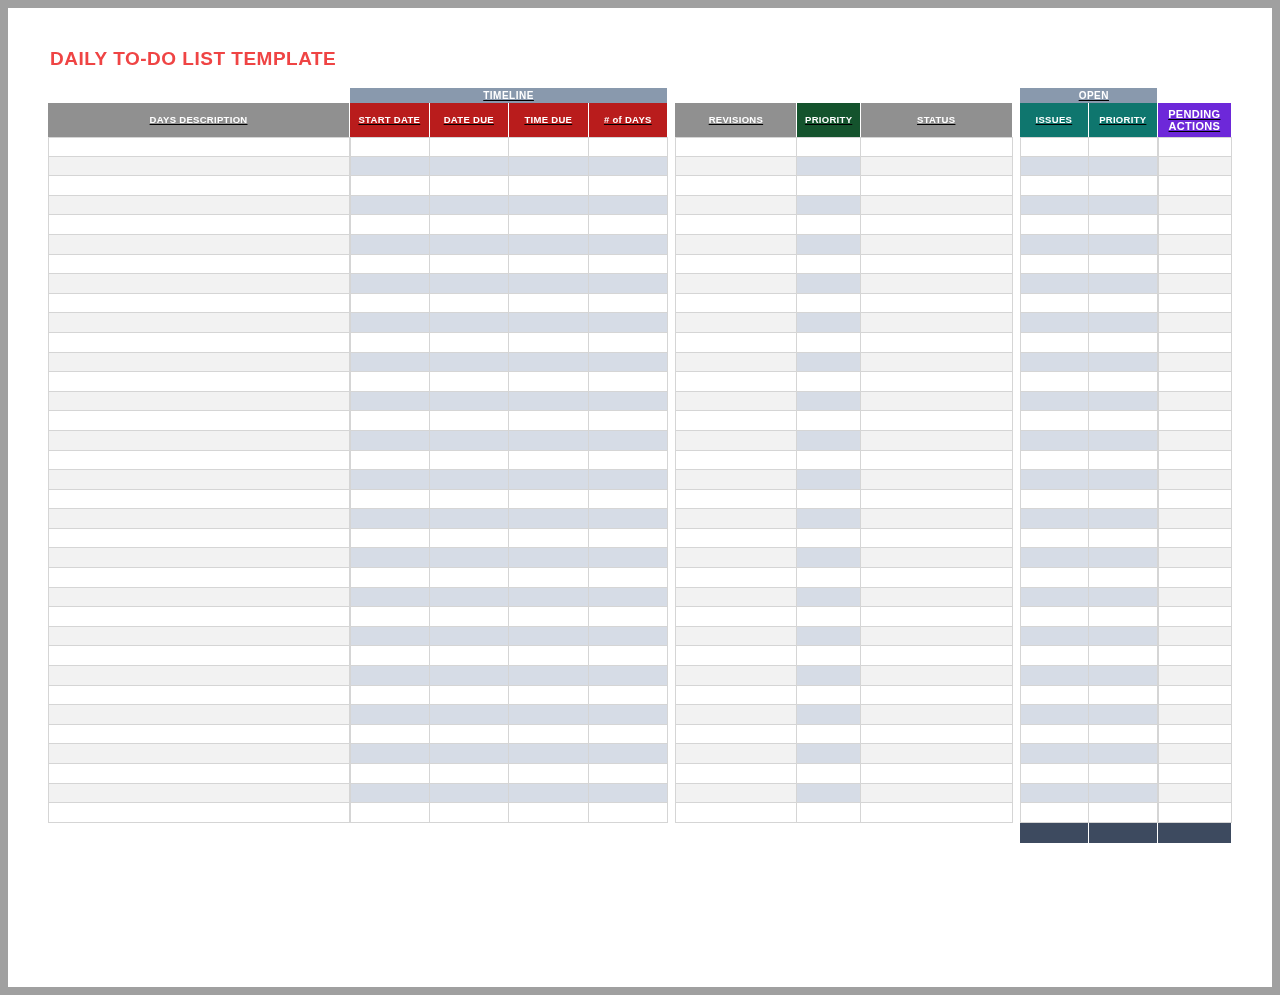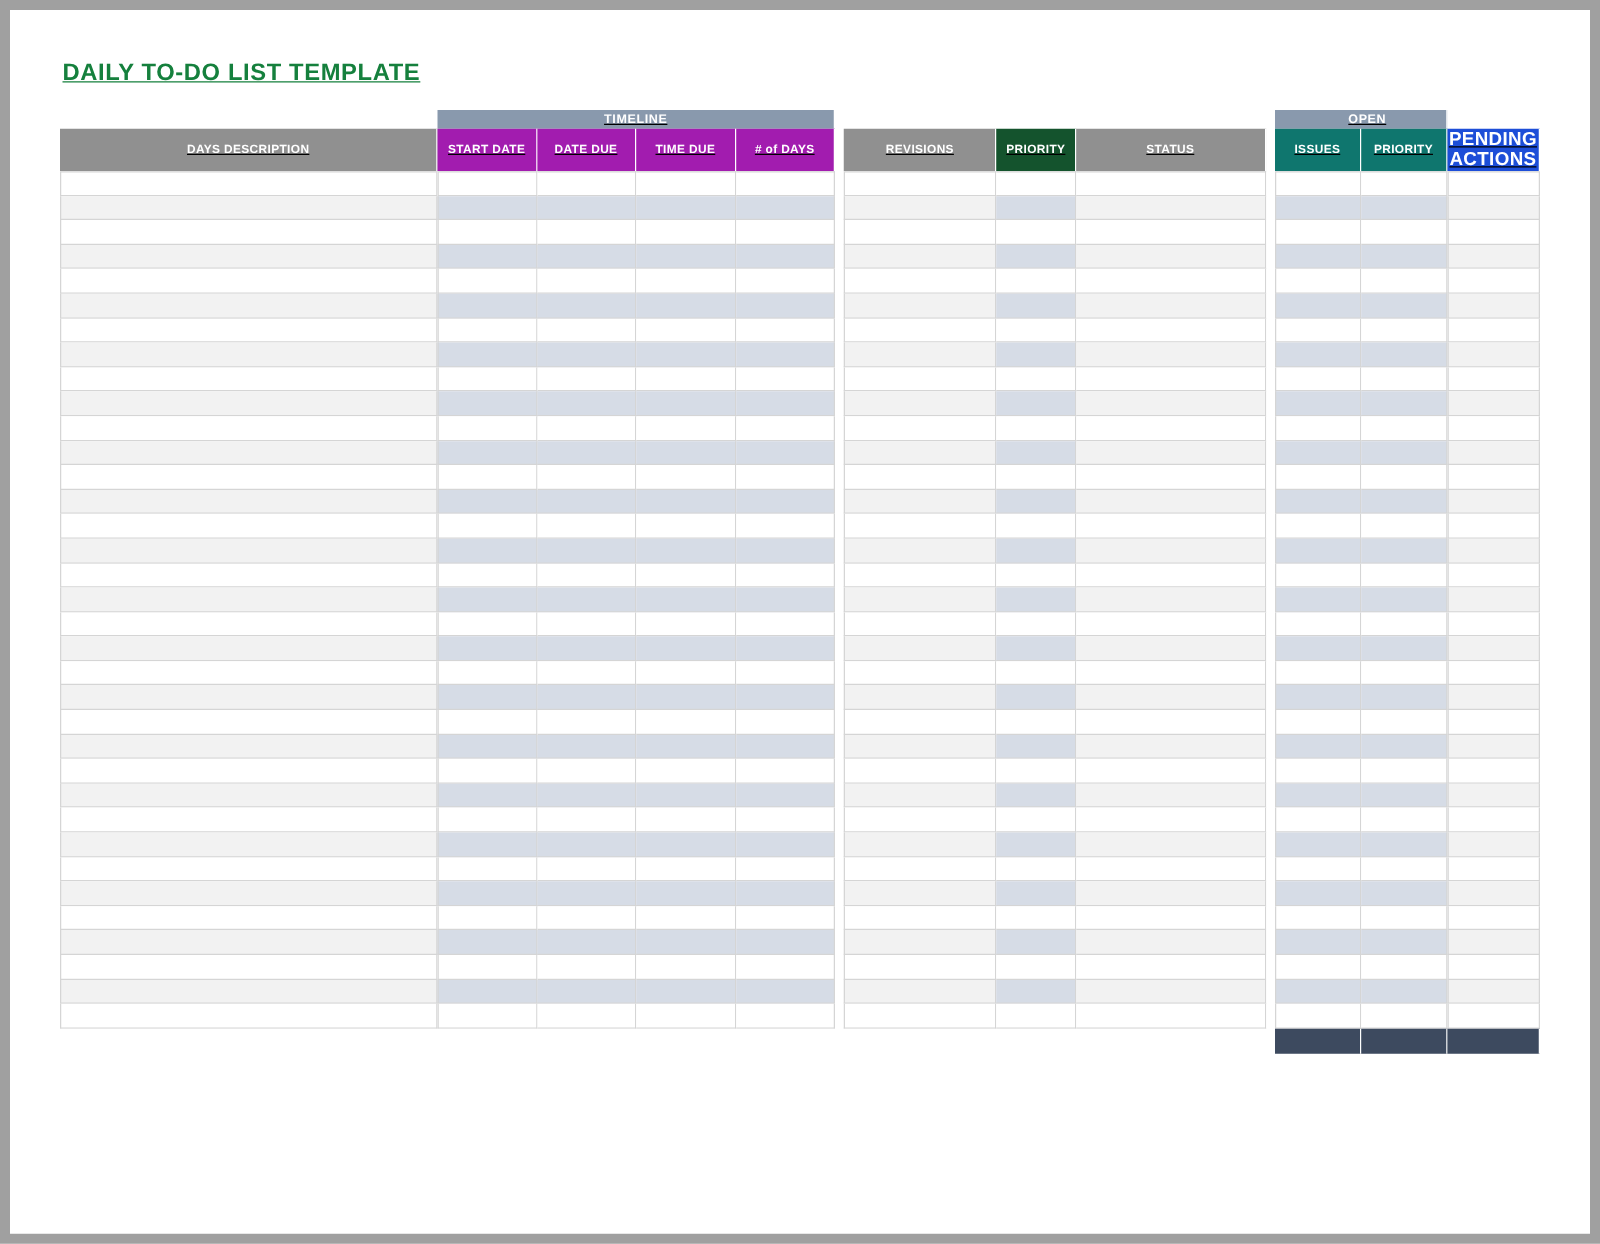--- a/index.html
+++ b/index.html
@@ -14,23 +14,22 @@
   .frame {
     position: absolute;
     inset: 8px;
     background: #ffffff;
     padding: 40px 40px 30px 40px;
   }
   .title {
     font-size: 19px;
     font-weight: 700;
     letter-spacing: 0.5px;
-    color: #15803d;
+    color: #ef4444;
     margin: 0 0 18px 2px;
-    text-decoration: underline;
   }
   table {
     border-collapse: separate;
     border-spacing: 0;
     width: 100%;
     table-layout: fixed;
     text-decoration: underline;
   }
   col.c-task     { width: 285px; }
   col.c-start    { width: 75px; }
@@ -70,25 +69,25 @@
     color: #ffffff;
     font-weight: 700;
     text-align: center;
     font-size: 9.5px;
     letter-spacing: 0.3px;
     line-height: 1.1;
     border-right: 1px solid #ffffff;
     vertical-align: middle;
   }
   th.col.task { background: #909090; }
-  th.col.tl   { background: #a21caf; }
+  th.col.tl   { background: #b91c1c; }
   th.col.mid  { background: #909090; }
   th.col.pri  { background: #14532d; }
   th.col.open { background: #0f766e; }
-  th.col.pend { background: #1d4ed8; font-size: 15px; }
+  th.col.pend { background: #6d28d9; font-size: 11px; }
   th.col.gap  { background: #ffffff; border-right: none; }
 
   
   td.cell {
     height: 19.6px;
     border: 1px solid #d5d5d5;
     border-top: none;
     border-left: none;
     background: #ffffff;
   }

